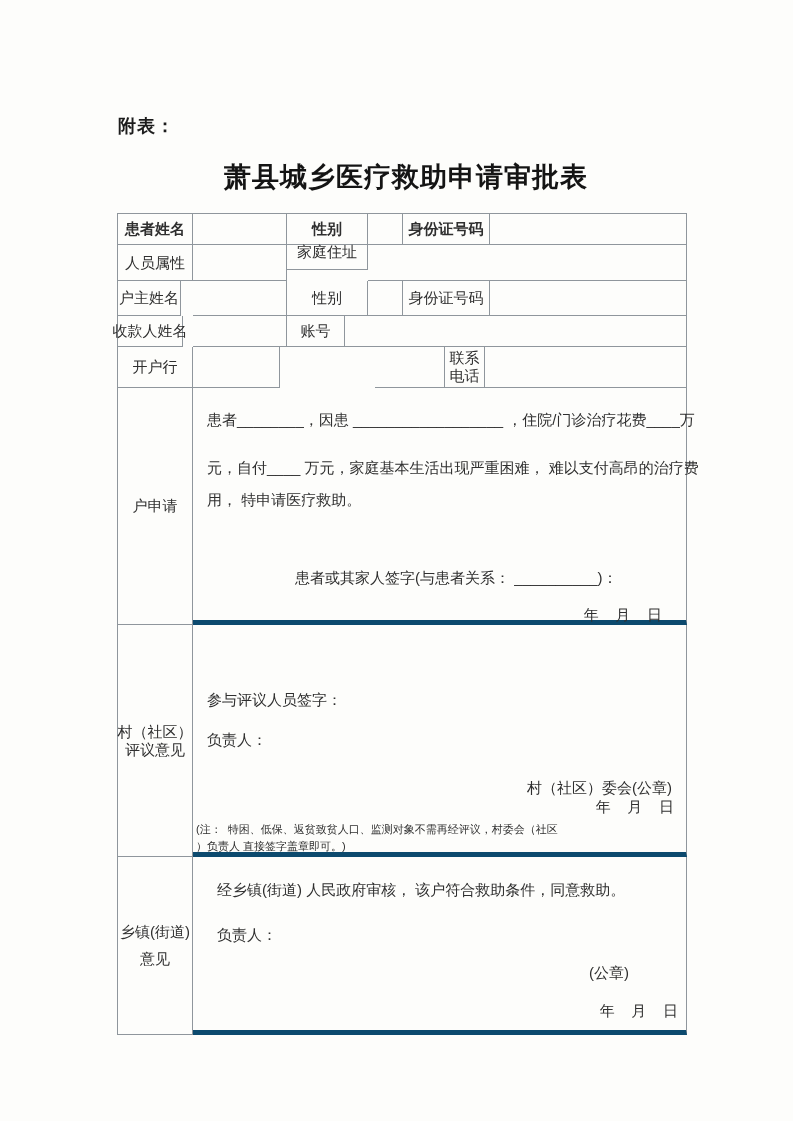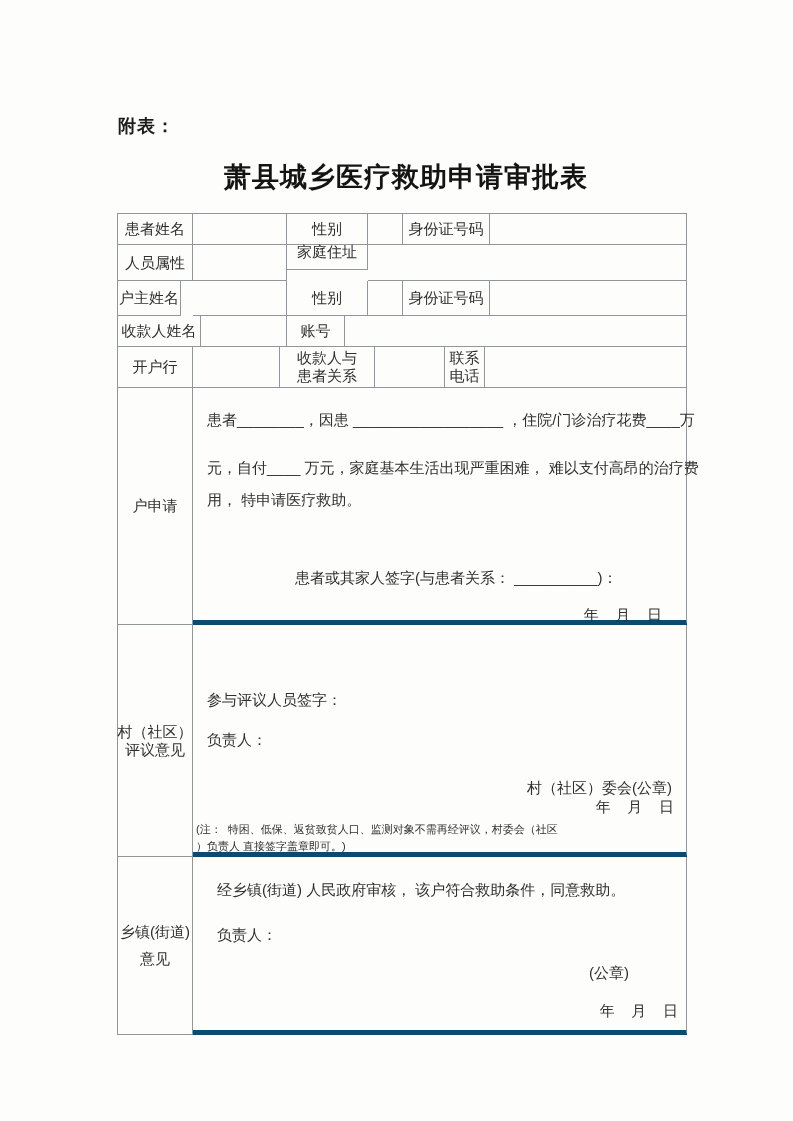--- a/index.html
+++ b/index.html
@@ -23,21 +23,21 @@
   .form-table{
     position:absolute;left:117px;top:213px;width:570px;height:822px;
   }
   .cell{
     position:absolute;box-sizing:border-box;
     border-right:1px solid #8f969c;border-bottom:1px solid #8f969c;
     display:flex;align-items:center;justify-content:center;
     font-size:15px;color:#2f2f2f;
   }
   .cell.bl{border-left:1px solid #8f969c;}
-  .cell.bt{border-top:1px solid #8f969c;}
+  .cell.bt{border-top:1px solid #8f969c;font-weight:bold;}
   .cell span{white-space:nowrap;line-height:18px;}
   .label-col{flex-direction:column;text-align:center;}
   .content{
     display:block;position:absolute;box-sizing:border-box;
     border-right:1px solid #8f969c;border-bottom:5px solid #0c4a6e;
   }
   .line{
     position:absolute;white-space:pre;font-size:15px;
     height:16px;line-height:16px;color:#2f2f2f;
   }
@@ -82,37 +82,33 @@
     <div class="cell" style="left:76px;top:68px;width:94px;height:35px;"></div>
     <div class="cell" style="left:170px;top:68px;width:81px;height:35px;">
         <span>性别</span>
       </div>
     <div class="cell" style="left:251px;top:68px;width:35px;height:35px;"></div>
     <div class="cell" style="left:286px;top:68px;width:87px;height:35px;">
         <span>身份证号码</span>
       </div>
     <div class="cell" style="left:373px;top:68px;width:197px;height:35px;"></div>
 
-    <div class="cell bl" style="left:0;top:103px;width:84px;height:31px;">
+    <div class="cell bl" style="left:0;top:103px;width:66px;height:31px;">
         <span>收款人姓名</span>
       </div>
     <div class="cell" style="left:76px;top:103px;width:94px;height:31px;"></div>
     <div class="cell" style="left:170px;top:103px;width:58px;height:31px;">
         <span>账号</span>
       </div>
     <div class="cell" style="left:228px;top:103px;width:342px;height:31px;"></div>
 
     <div class="cell bl" style="left:0;top:134px;width:76px;height:41px;">
         <span>开户行</span>
       </div>
     <div class="cell" style="left:76px;top:134px;width:87px;height:41px;"></div>
-    <div class="cell label-col" style="left:163px;top:134px;width:95px;height:41px;">
-      <span>收款人与</span>
-      <span>患者关系</span>
-    </div>
     <div class="cell" style="left:258px;top:134px;width:70px;height:41px;"></div>
     <div class="cell label-col" style="left:328px;top:134px;width:40px;height:41px;">
       <span>联系</span>
       <span>电话</span>
     </div>
     <div class="cell" style="left:368px;top:134px;width:202px;height:41px;"></div>
 
     <div class="cell bl" style="left:0;top:175px;width:76px;height:237px;">
         <span>户申请</span>
       </div>

